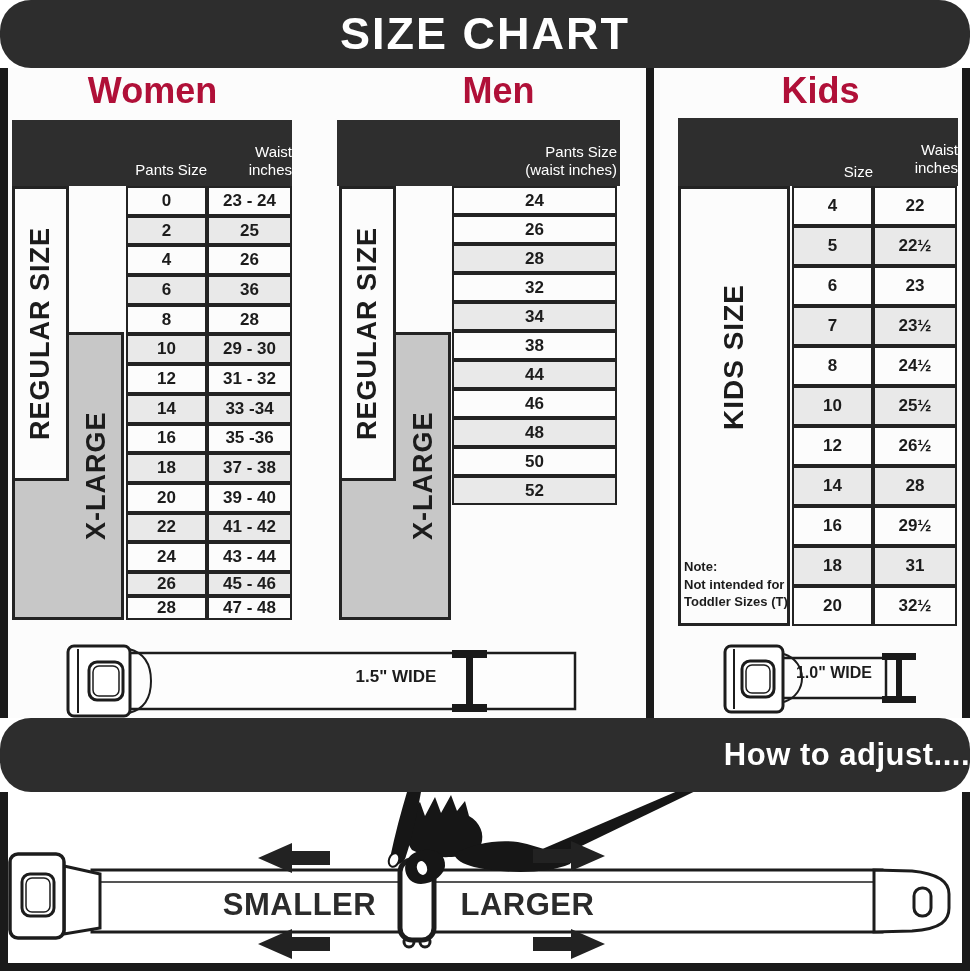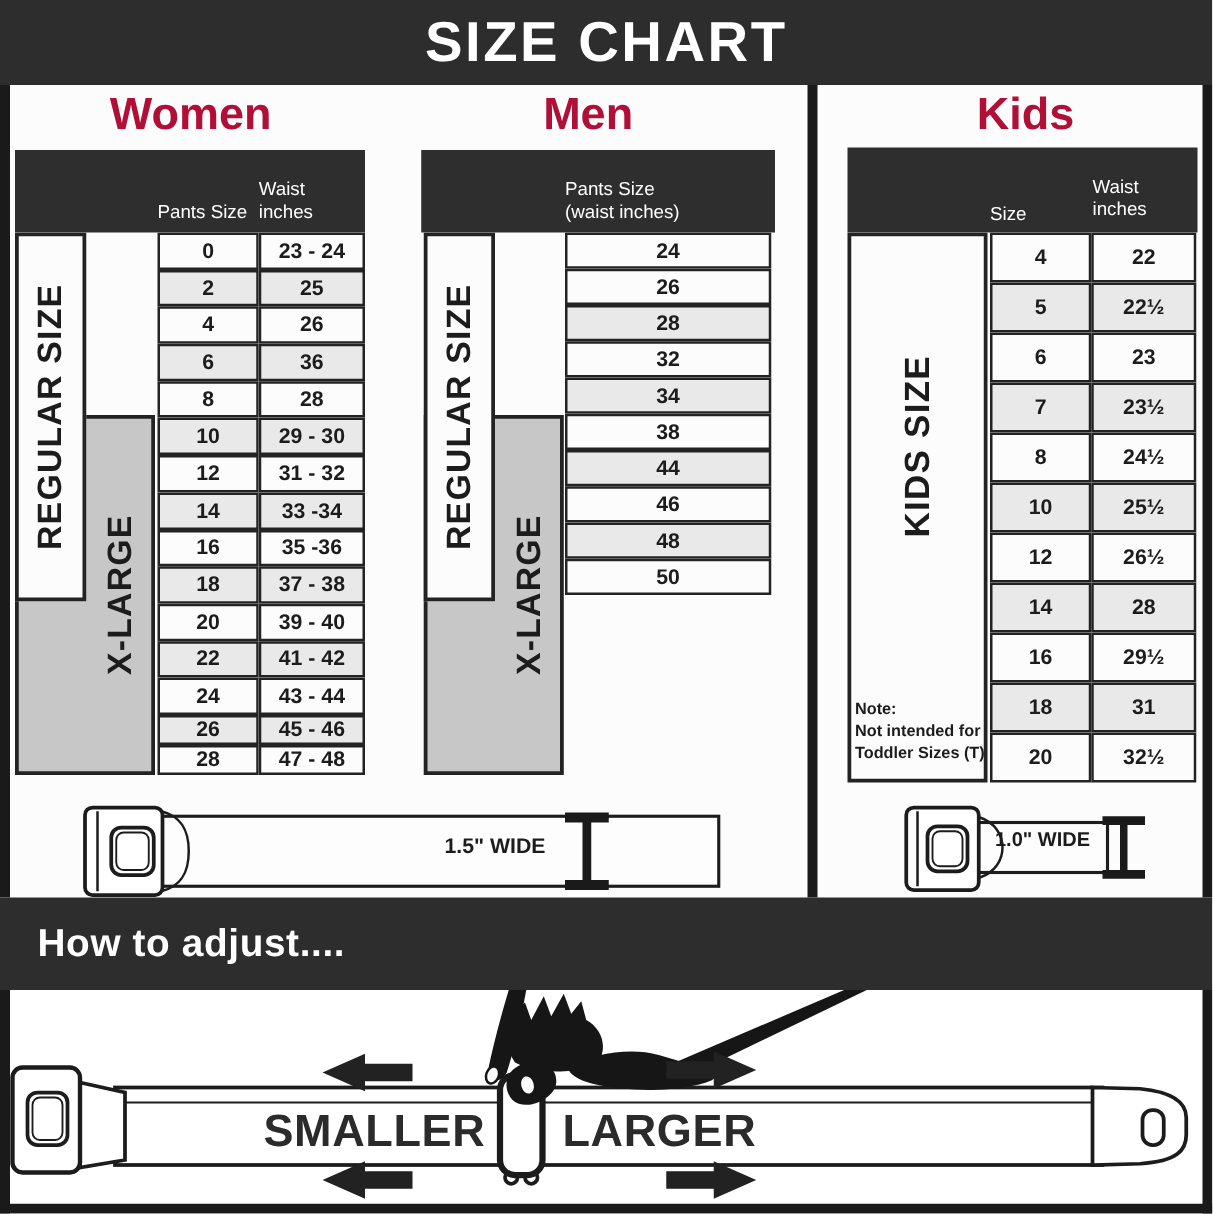--- a/index.html
+++ b/index.html
@@ -1,35 +1,35 @@
 <!DOCTYPE html>
 <html><head>
 <meta charset="utf-8">
 <style>
   * { margin:0; padding:0; box-sizing:border-box; }
   html,body { background:#ffffff; }
   body { font-family:"Liberation Sans","DejaVu Sans",sans-serif; }
   #page { position:relative; width:970px; height:971px; background:#ffffff; overflow:hidden; }
   .abs { position:absolute; }
-  .dark { background:#2D2D2D; }
+  .dark { background:#2D2D2D;border-radius:31px; }
   .frame { background:#1a1a1a; }
 
   
   .banner { left:0; top:0; width:970px; height:68px; display:flex; align-items:center; justify-content:center; }
   .banner span { color:#ffffff; font-size:45px; font-weight:700; letter-spacing:2px; }
 
   
   .main-bg { left:0; top:68px; width:970px; height:650px; background:#FCFCFC; }
 
   .col-title { top:70px; height:42px; display:flex; align-items:center; justify-content:center;
                color:#B01038; font-size:36px; font-weight:700; }
 
   .thead { background:#2E2E2E; }
   .thead .hlabel { position:absolute; bottom:6px; color:#ffffff; font-size:15px; line-height:1.25;
-                   text-align:left; font-weight:400; }
+                   text-align:right; font-weight:400; }
 
   .sidebox { background:#FCFCFC; border:3px solid #232323; }
   .graybox { background:#C7C7C7; border:3px solid #232323; }
   .vlabel { display:flex; align-items:center; justify-content:center;
             writing-mode:vertical-rl; transform:rotate(180deg);
             font-weight:700; color:#1c1c1c; letter-spacing:1px; }
   .vl-big { font-size:27px; }
   .vl-kids { font-size:28px; }
 
   .grid { display:grid; }
@@ -41,46 +41,46 @@
   .women-grid .cell:nth-child(4n+3), .women-grid .cell:nth-child(4n+4) { background:#E9E9E9; }
   .kids-grid  .cell:nth-child(4n+3), .kids-grid  .cell:nth-child(4n+4) { background:#E9E9E9; }
   .men-grid   .cell:nth-child(2n+3) { background:#E9E9E9; }
 
   .note { font-size:13px; font-weight:700; color:#1c1c1c; line-height:1.35; }
 
   .belt-label { display:flex; align-items:center; justify-content:center;
                 font-weight:700; color:#1c1c1c; }
 
   
-  .adjust-band { left:0; top:718px; width:970px; height:74px; display:flex; align-items:center; }
+  .adjust-band { left:0; top:718px; width:970px; height:74px; display:flex; align-items:center;justify-content:flex-end; }
   .adjust-band span { color:#ffffff; font-size:31px; font-weight:700; margin-left:30px; letter-spacing:0.5px; }
 
   
   .bottom-frame { left:0; top:792px; width:970px; height:179px; background:#ffffff;
                   border-left:8px solid #1a1a1a; border-right:8px solid #1a1a1a; border-bottom:8px solid #1a1a1a; }
   .adjust-word { display:flex; align-items:center; justify-content:center;
-                 font-size:36px; font-weight:700; color:#2b2b2b; letter-spacing:0.5px; z-index:5; }
+                 font-size:31px; font-weight:700; color:#2b2b2b; letter-spacing:0.5px; z-index:5; }
   svg { display:block; }
 </style>
 </head>
 <body>
 
 <div id="page">
 
   <div class="abs dark banner">
     <span>SIZE CHART</span>
   </div>
 
   <div class="abs main-bg"></div>
   <div class="abs frame" style="left:0;top:68px;width:8px;height:650px;"></div>
   <div class="abs frame" style="left:962px;top:68px;width:8px;height:650px;"></div>
   <div class="abs frame" style="left:646px;top:68px;width:8px;height:650px;"></div>
 
   <div class="abs col-title" style="left:30px;width:245px;">Women</div>
-  <div class="abs col-title" style="left:348px;width:245px;">Men</div>
+  <div class="abs col-title" style="left:376px;width:245px;">Men</div>
   <div class="abs col-title" style="left:698px;width:245px;">Kids</div>
 
   <div class="abs thead" style="left:12px;top:120px;width:280px;height:66px;">
     <div class="hlabel" style="left:114px;width:81px;">Pants Size</div>
     <div class="hlabel" style="left:195px;width:85px;">
       <div>Waist</div>
       <div>inches</div>
     </div>
   </div>
   <div class="abs graybox" style="left:12px;top:332px;width:112px;height:288px;z-index:1;"></div>
@@ -163,20 +163,21 @@
 
 
       <div class="cell">44</div>
 
       <div class="cell">46</div>
 
       <div class="cell">48</div>
 
       <div class="cell">50</div>
 
+      <div class="cell">52</div>
 
   </div>
 
   <div class="abs thead" style="left:678px;top:118px;width:280px;height:68px;">
     <div class="hlabel" style="left:114px;width:81px;bottom:4px;">Size</div>
     <div class="hlabel" style="left:196px;width:84px;bottom:8px;">
       <div>Waist</div>
       <div>inches</div>
     </div>
   </div>

